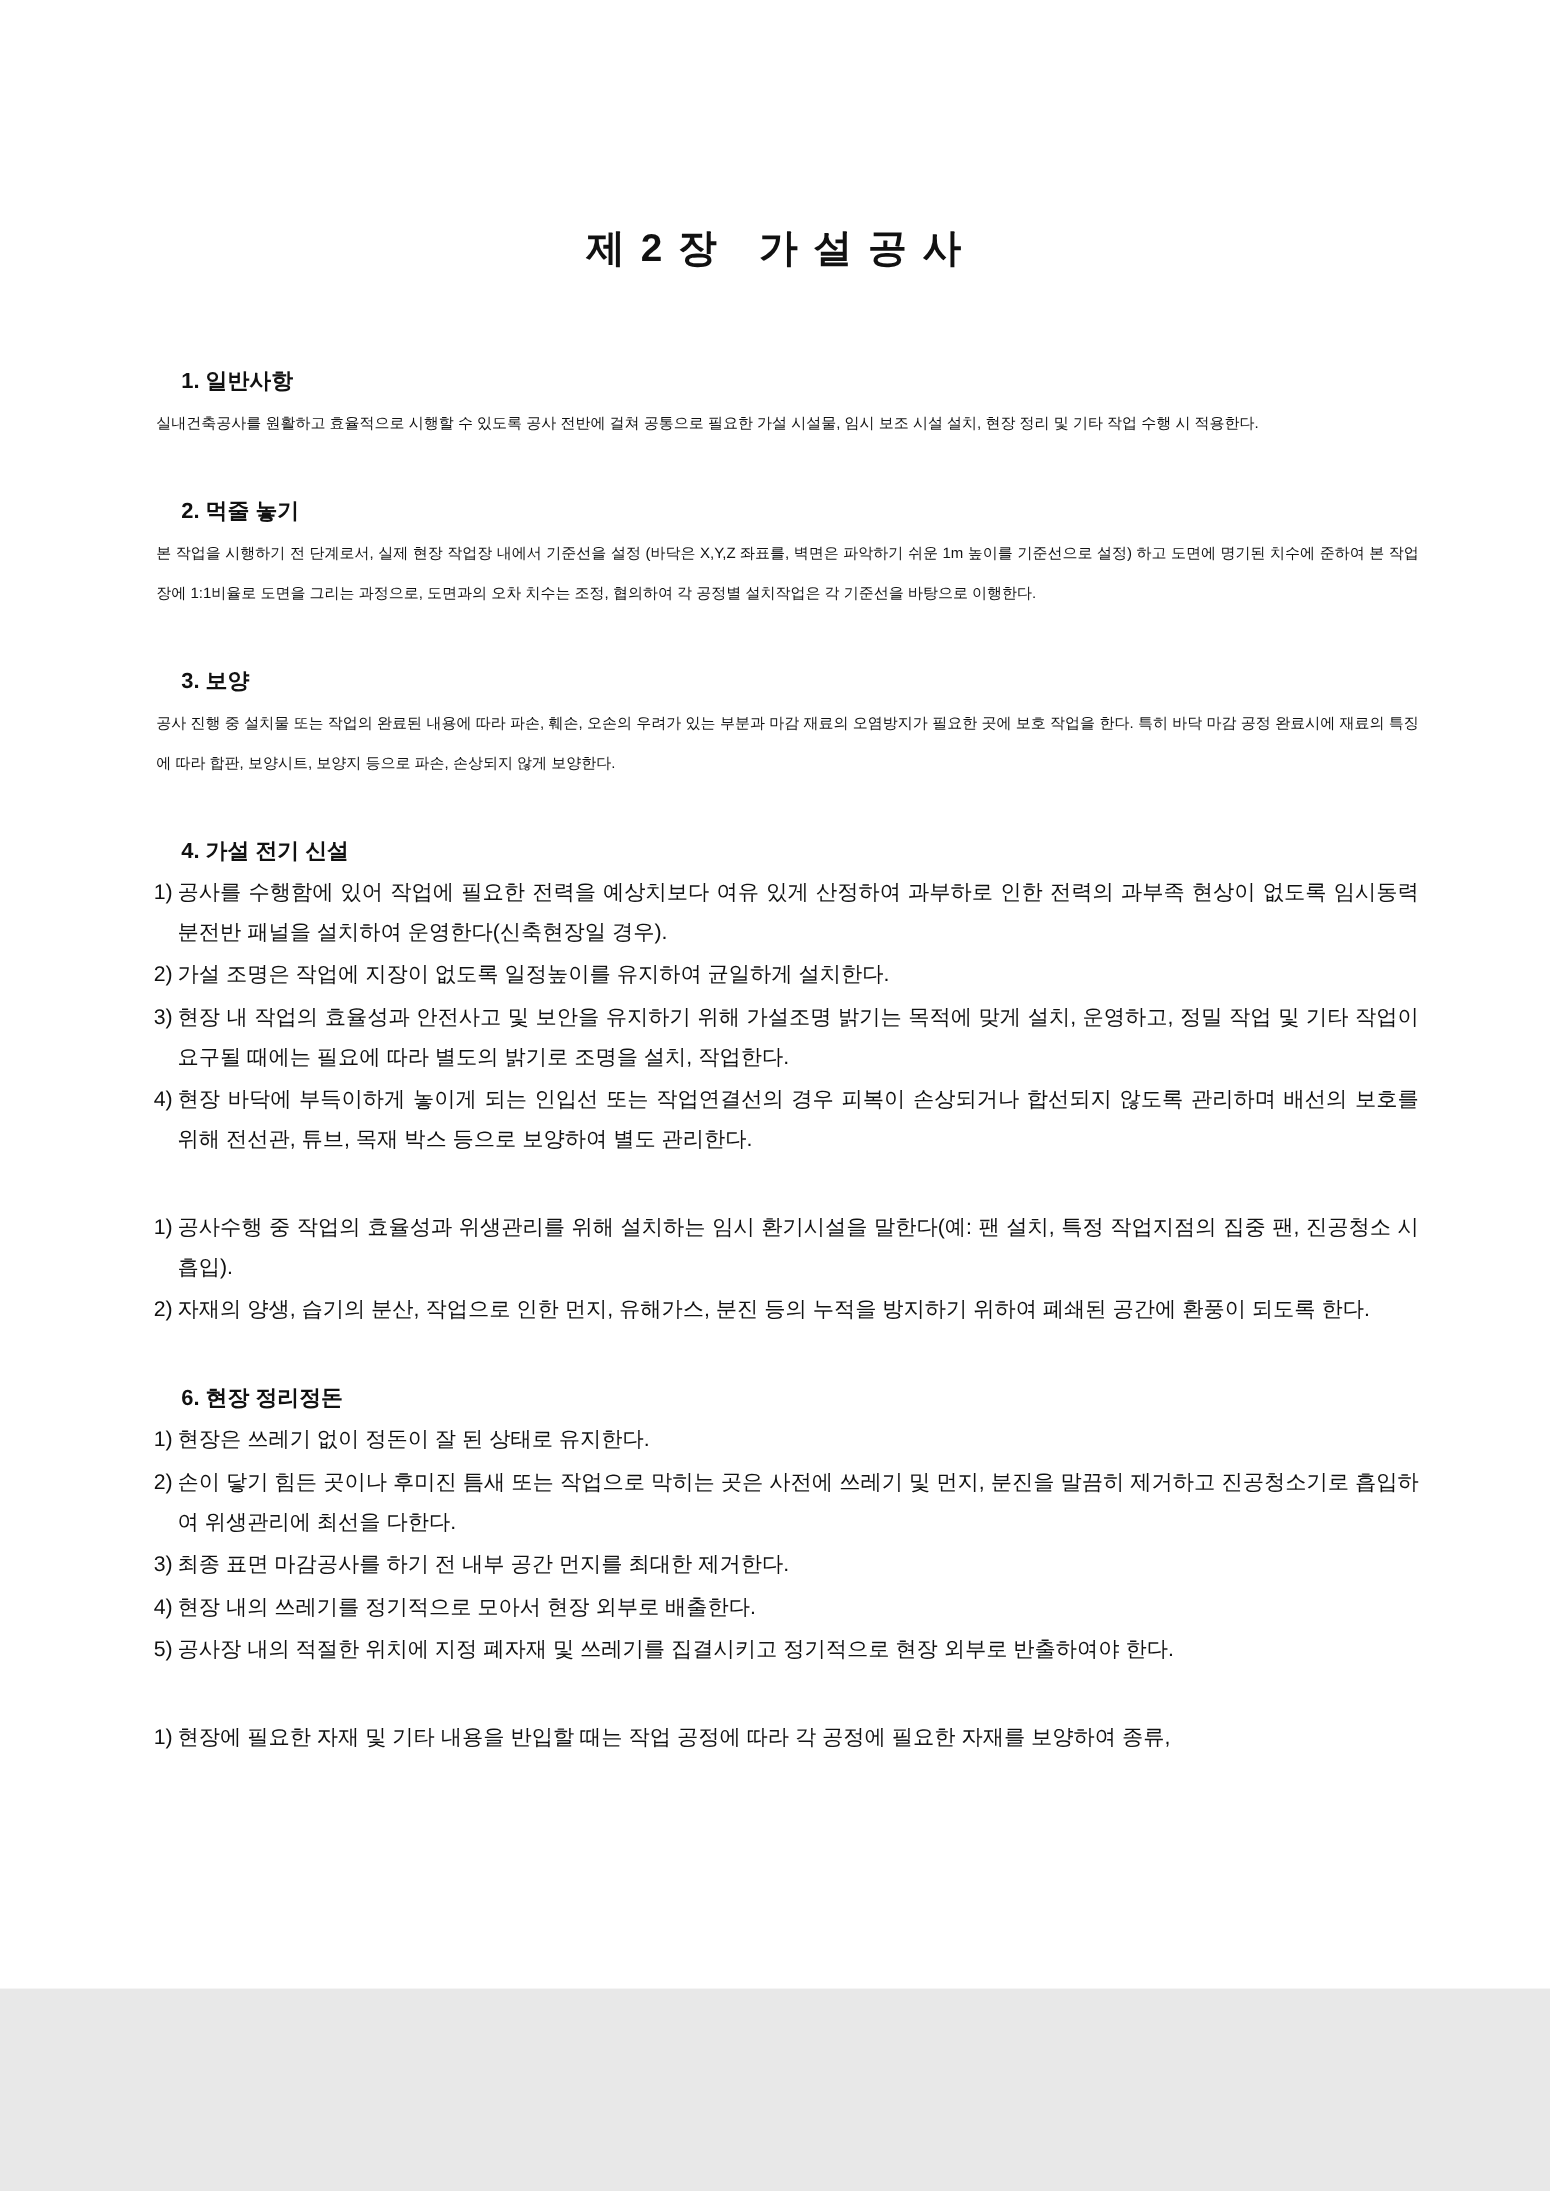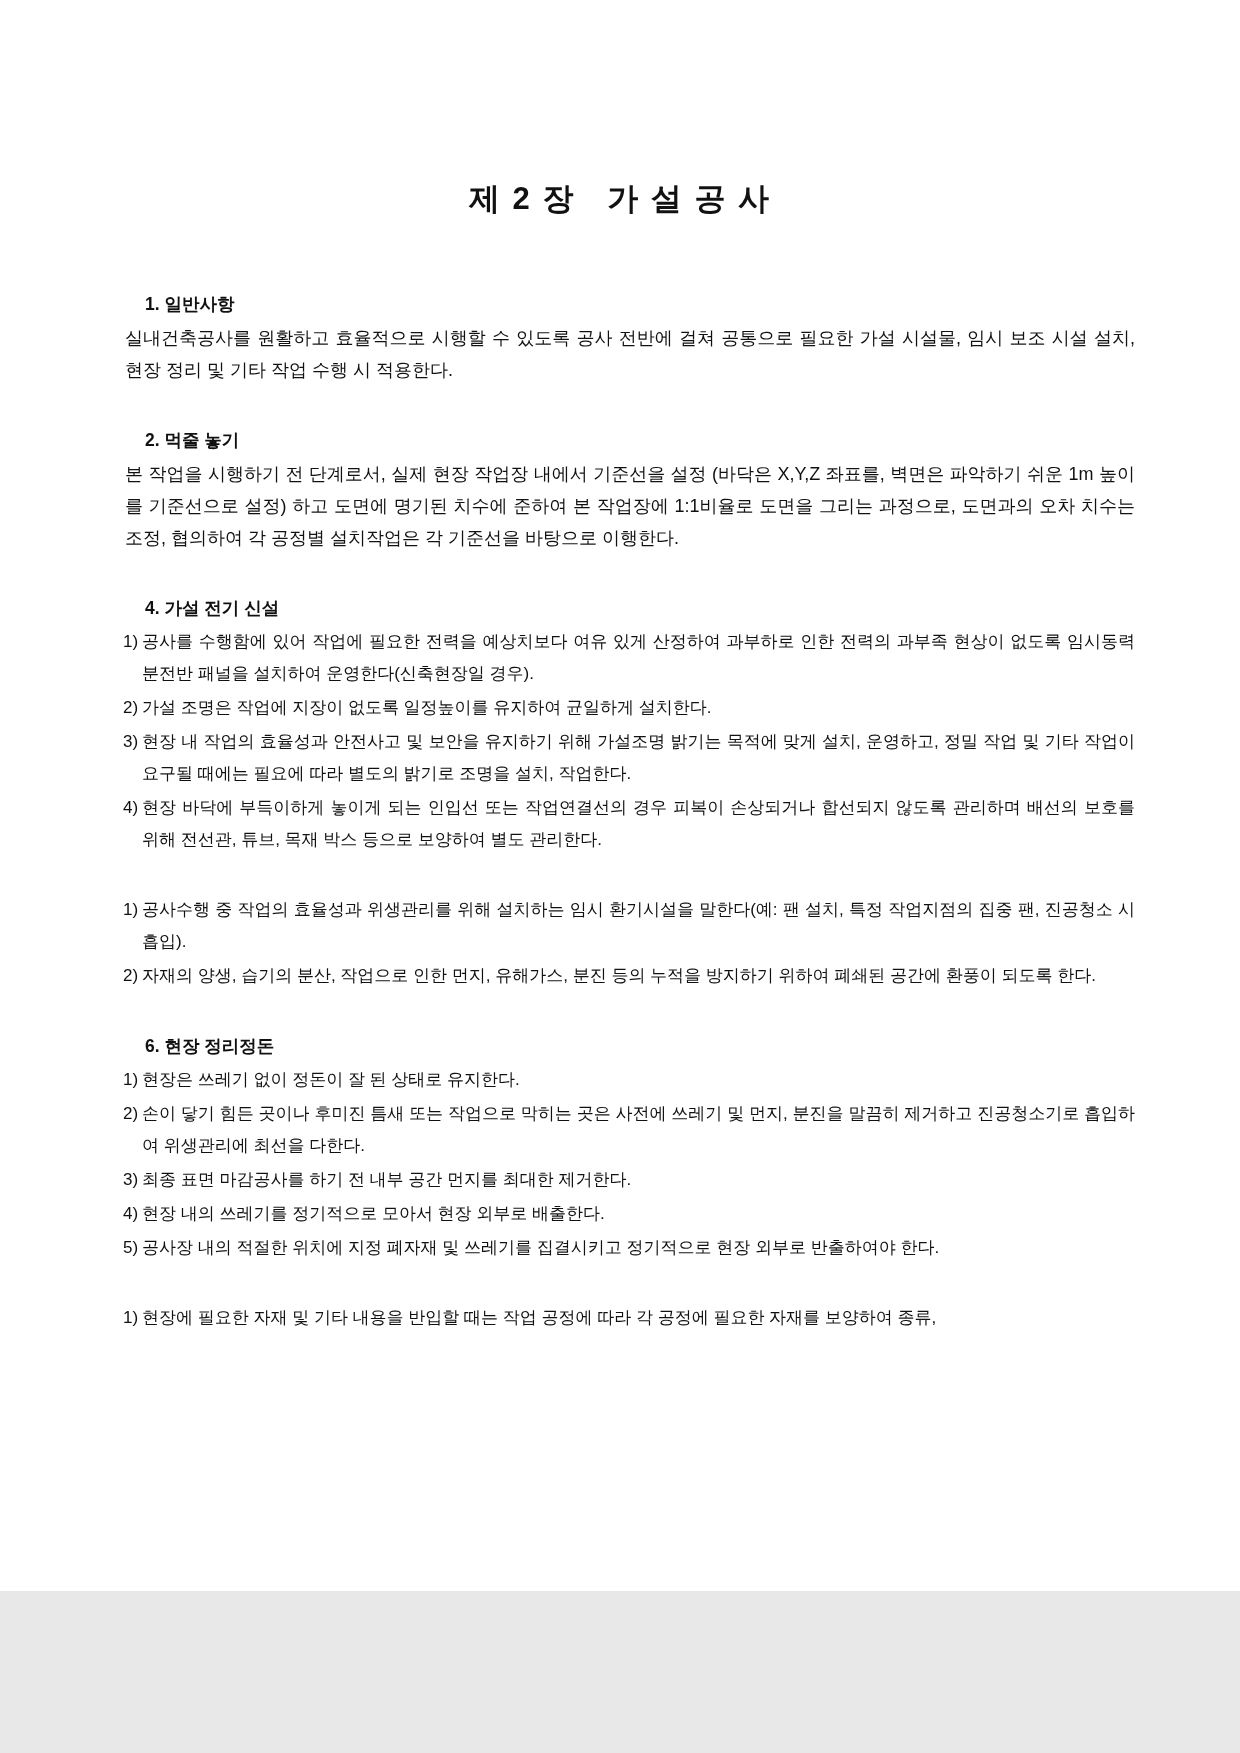--- a/index.html
+++ b/index.html
@@ -30,21 +30,21 @@
   }
   .section { margin-top: 38px; }
   .section.first { margin-top: 70px; }
   .section-heading {
     font-size: 17.5px;
     font-weight: bold;
     line-height: 32px;
     margin-left: 40px;
   }
   .paragraph {
-    font-size: 18px;
+    font-size: 12px;
     line-height: 32px;
     text-align: justify;
     padding-left: 20px;
     margin-top: 2px;
   }
   .item {
     position: relative;
     font-size: 17px;
     line-height: 32px;
     text-align: justify;
@@ -85,20 +85,24 @@
     <div>
         <section class="section first">
           <div class="section-heading">1. 일반사항</div>
           <div class="paragraph">실내건축공사를 원활하고 효율적으로 시행할 수 있도록 공사 전반에 걸쳐 공통으로 필요한 가설 시설물, 임시 보조 시설 설치, 현장 정리 및 기타 작업 수행 시 적용한다.</div>
         </section>
         <section class="section">
           <div class="section-heading">2. 먹줄 놓기</div>
           <div class="paragraph">본 작업을 시행하기 전 단계로서, 실제 현장 작업장 내에서 기준선을 설정 (바닥은 X,Y,Z 좌표를, 벽면은 파악하기 쉬운 1m 높이를 기준선으로 설정) 하고 도면에 명기된 치수에 준하여 본 작업장에 1:1비율로 도면을 그리는 과정으로, 도면과의 오차 치수는 조정, 협의하여 각 공정별 설치작업은 각 기준선을 바탕으로 이행한다.</div>
         </section>
         <section class="section">
+          <div class="section-heading">3. 보양</div>
+          <div class="paragraph">공사 진행 중 설치물 또는 작업의 완료된 내용에 따라 파손, 훼손, 오손의 우려가 있는 부분과 마감 재료의 오염방지가 필요한 곳에 보호 작업을 한다. 특히 바닥 마감 공정 완료시에 재료의 특징에 따라 합판, 보양시트, 보양지 등으로 파손, 손상되지 않게 보양한다.</div>
+        </section>
+        <section class="section">
           <div class="section-heading">4. 가설 전기 신설</div>
           <div class="item"><span class="item-marker">1)</span><span>공사를 수행함에 있어 작업에 필요한 전력을 예상치보다 여유 있게 산정하여 과부하로 인한 전력의 과부족 현상이 없도록 임시동력 분전반 패널을 설치하여 운영한다(신축현장일 경우).</span></div>
           <div class="item"><span class="item-marker">2)</span><span>가설 조명은 작업에 지장이 없도록 일정높이를 유지하여 균일하게 설치한다.</span></div>
           <div class="item"><span class="item-marker">3)</span><span>현장 내 작업의 효율성과 안전사고 및 보안을 유지하기 위해 가설조명 밝기는 목적에 맞게 설치, 운영하고, 정밀 작업 및 기타 작업이 요구될 때에는 필요에 따라 별도의 밝기로 조명을 설치, 작업한다.</span></div>
           <div class="item"><span class="item-marker">4)</span><span>현장 바닥에 부득이하게 놓이게 되는 인입선 또는 작업연결선의 경우 피복이 손상되거나 합선되지 않도록 관리하며 배선의 보호를 위해 전선관, 튜브, 목재 박스 등으로 보양하여 별도 관리한다.</span></div>
         </section>
         <section class="section">
           <div class="item"><span class="item-marker">1)</span><span>공사수행 중 작업의 효율성과 위생관리를 위해 설치하는 임시 환기시설을 말한다(예: 팬 설치, 특정 작업지점의 집중 팬, 진공청소 시 흡입).</span></div>
           <div class="item"><span class="item-marker">2)</span><span>자재의 양생, 습기의 분산, 작업으로 인한 먼지, 유해가스, 분진 등의 누적을 방지하기 위하여 폐쇄된 공간에 환풍이 되도록 한다.</span></div>
         </section>

